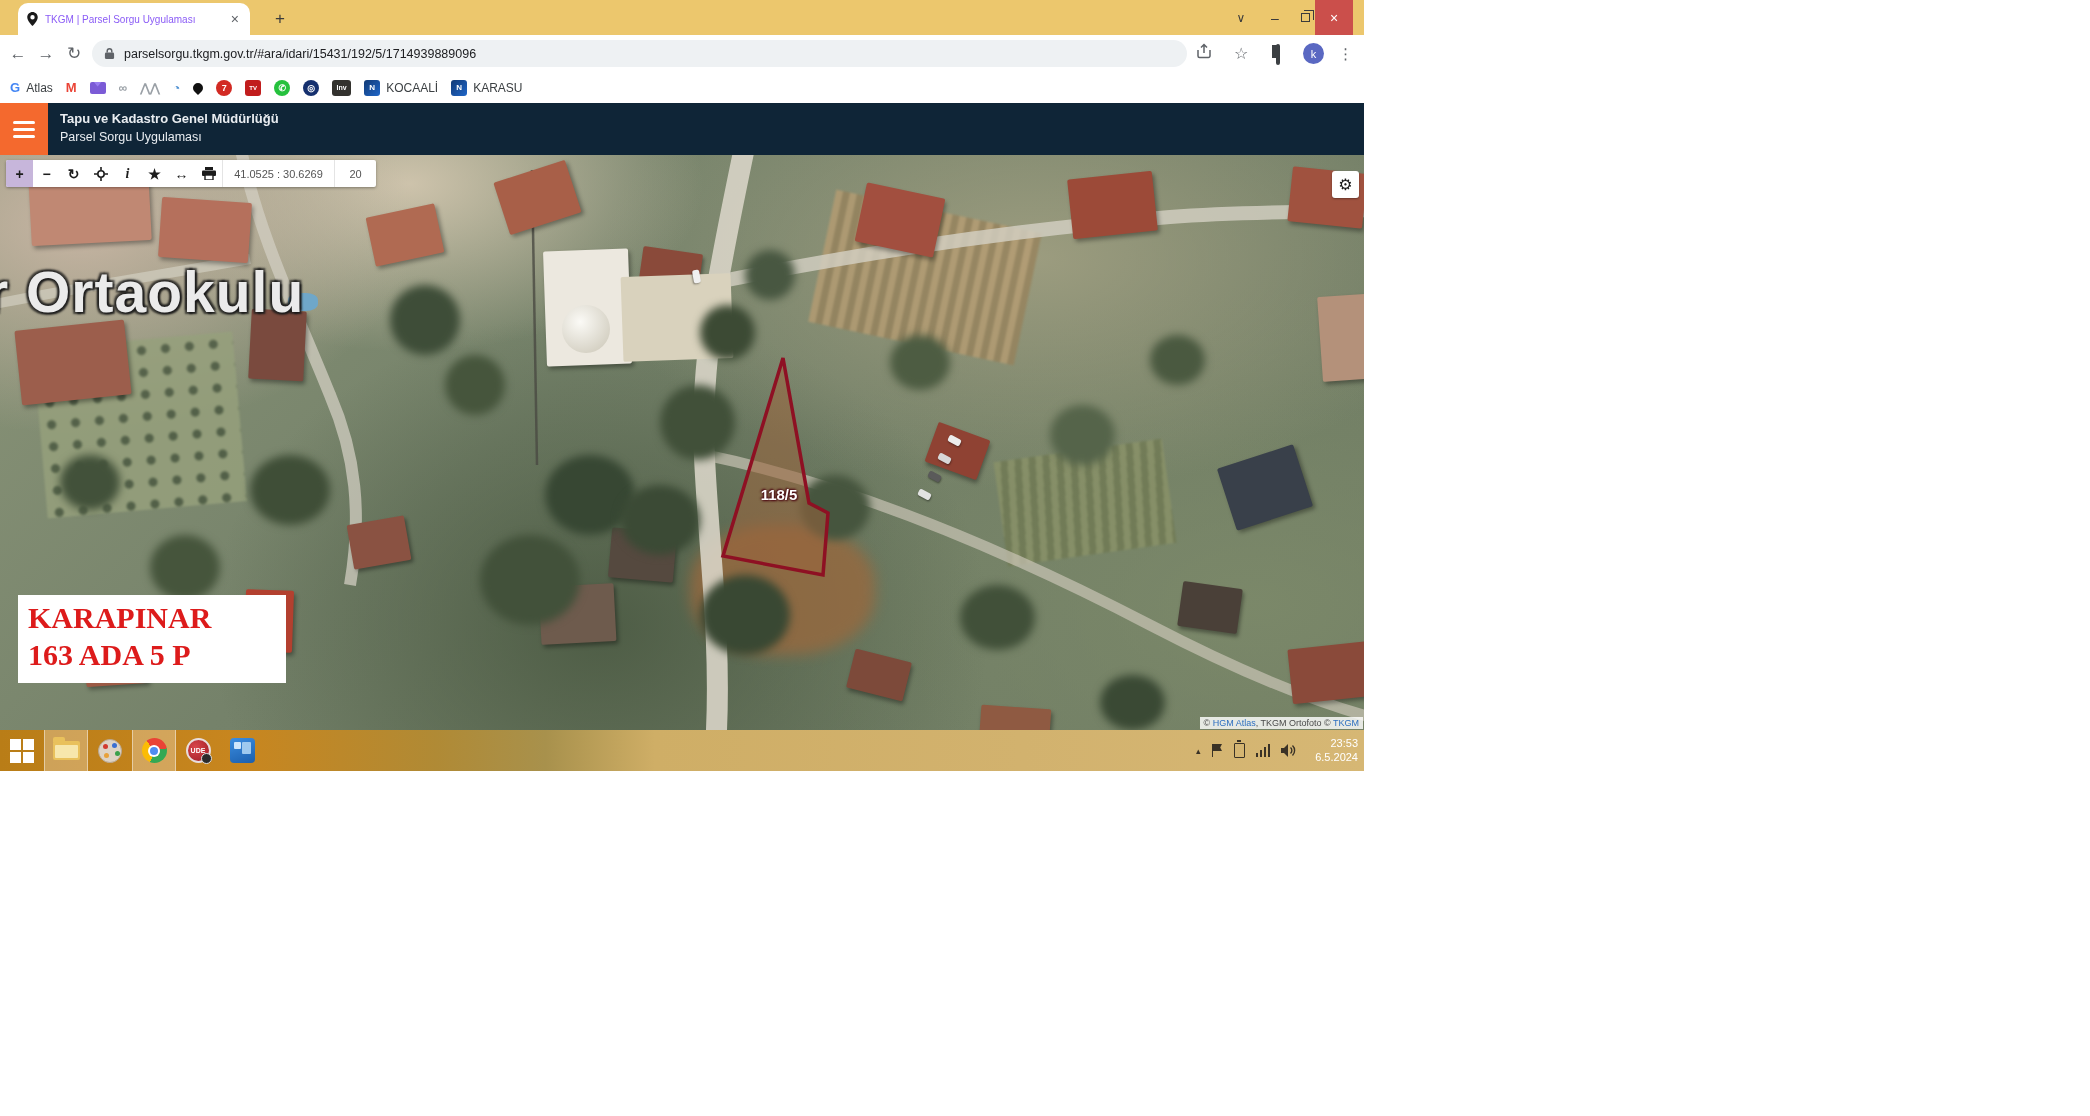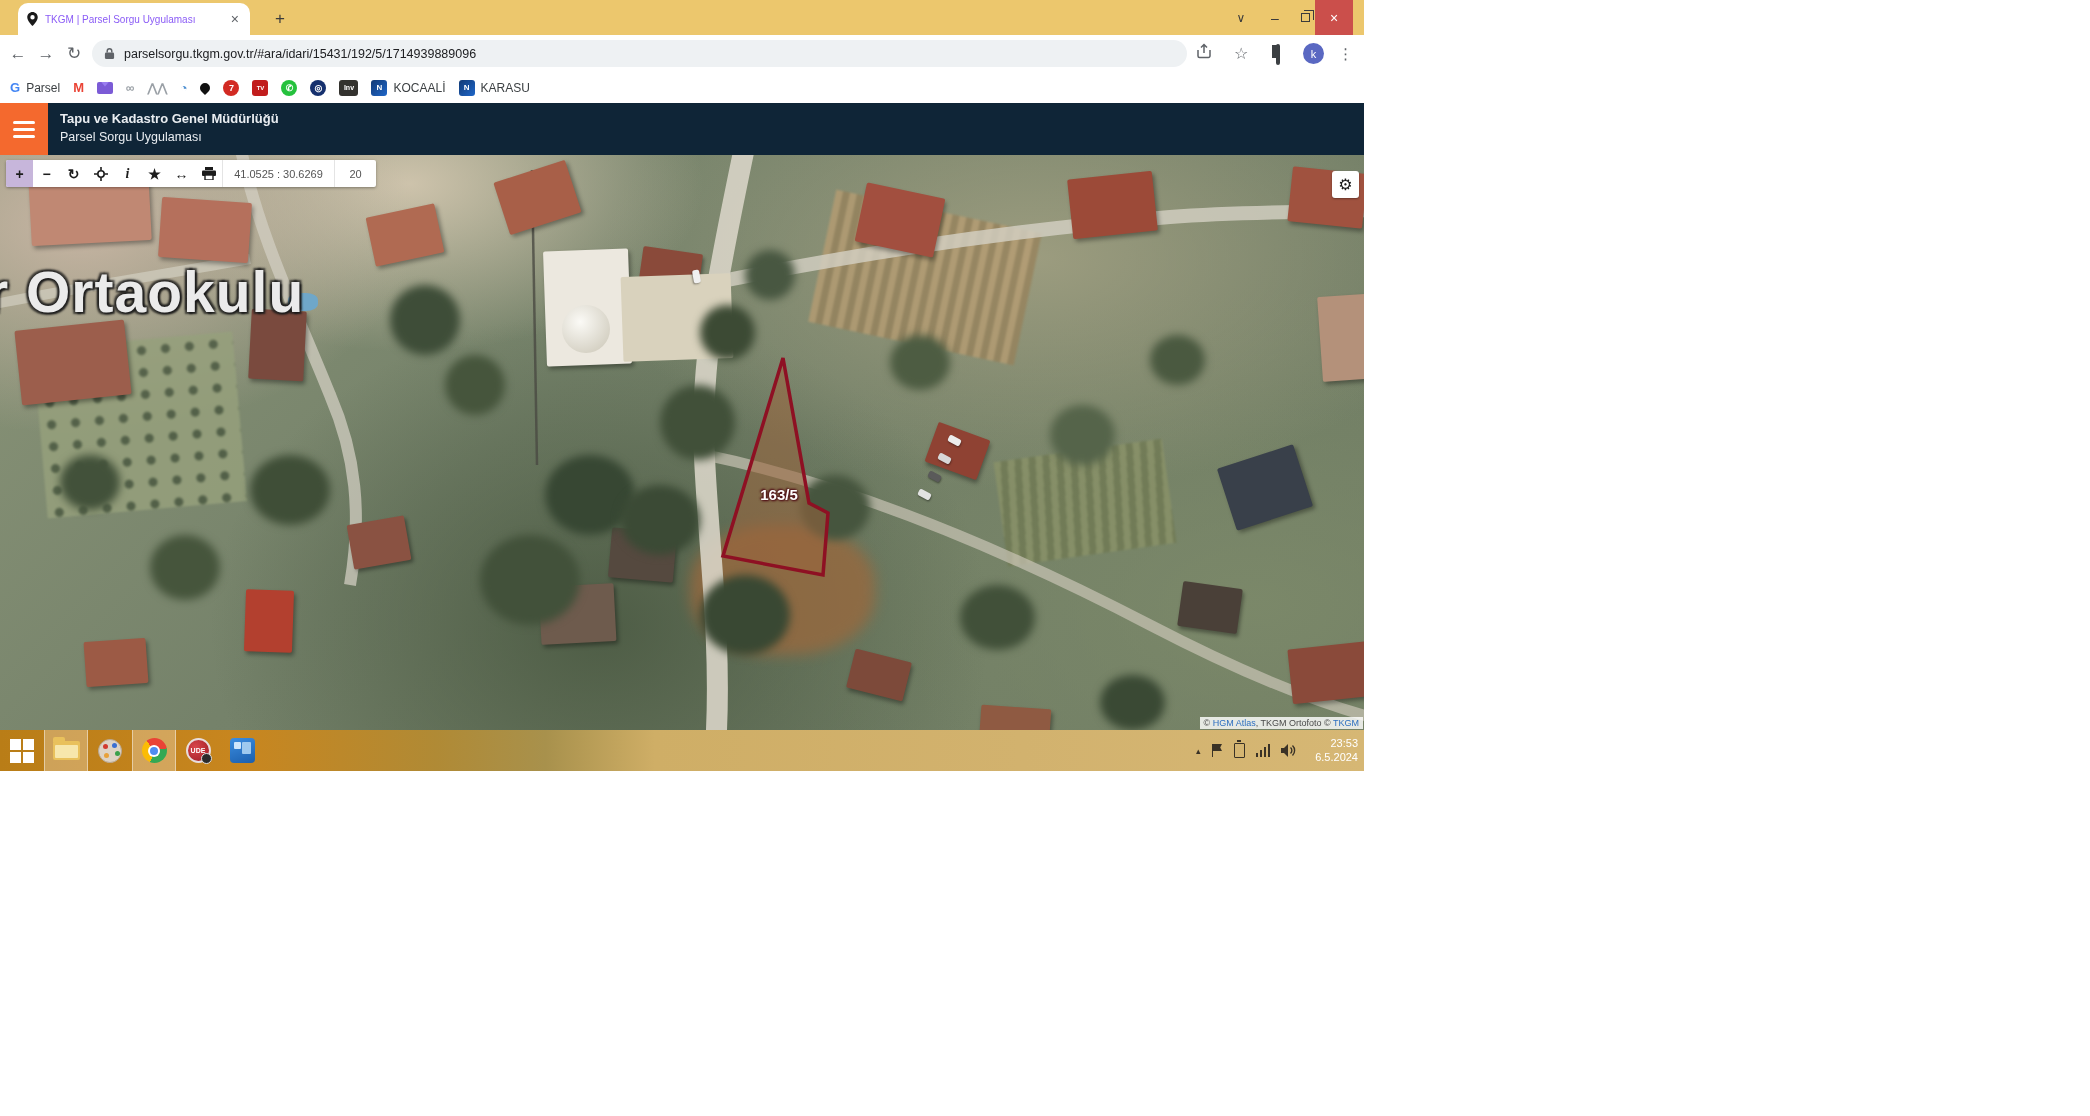--- a/index.html
+++ b/index.html
@@ -180,21 +180,21 @@
       </span>
       <span class="right-ico" style="left:1234px; color:#5f6368; font-size:16px; top:9px;">☆</span>
       <span class="right-ico" style="left:1276px; top:11px;"><span class="sidebar-ico"></span></span>
       <span class="right-ico avatar" style="left:1303px;">k</span>
       <span class="right-ico dots" style="left:1338px; top:10px;">⋮</span>
     </div>
 
     <div class="bookmarks">
       <span class="bm">
         <span class="bm-glyph" style="color:#4285F4">G</span>
-        <span class="bm-label">Parsel</span>
+        <span class="bm-label">Atlas</span>
       </span>
       <span class="bm">
           <span class="bm-glyph" style="color:#EA4335">M</span>
         </span>
       <span class="bm">
           <span class="envelope"></span>
         </span>
       <span class="bm">
           <span class="gray-ico">∞</span>
         </span>
@@ -309,23 +309,27 @@
 
       <div class="car" style="left:948px;top:282px;background:#ececec;transform:rotate(28deg);"></div>
       <div class="car" style="left:938px;top:300px;background:#d7d7d7;transform:rotate(28deg);"></div>
       <div class="car" style="left:928px;top:318px;background:#5a5a5a;transform:rotate(28deg);"></div>
       <div class="car" style="left:918px;top:336px;background:#e2e2e2;transform:rotate(28deg);"></div>
       <div class="car" style="left:690px;top:118px;background:#f0f0f0;transform:rotate(80deg);"></div>
 
       <svg class="roads" width="1364" height="575" viewBox="0 0 1364 575">
         <polygon points="783,203 809,348 828,358 823,420 723,401" fill="rgba(155,100,60,0.55)" stroke="#8e1023" stroke-width="3.5" stroke-linejoin="miter"></polygon>
       </svg>
-      <div class="parcel-label">163/5</div>
+      <div class="parcel-label">118/5</div>
 
       <div class="school-label">r Ortaokulu</div>
+      <div class="infobox">
+        <div>KARAPINAR</div>
+        <div>163 ADA 5 P</div>
+      </div>
 
       <div class="maptoolbar">
         <div class="mt-btn sel">+</div>
         <div class="mt-btn">−</div>
         <div class="mt-btn">↻</div>
         <div class="mt-btn">
           <svg width="14" height="14" viewBox="0 0 14 14">
               <circle cx="7" cy="7" r="3.2" stroke="#1c1c1c" stroke-width="1.6" fill="none"></circle>
               <path d="M7 0v3M7 11v3M0 7h3M11 7h3" stroke="#1c1c1c" stroke-width="1.6"></path>
             </svg>

